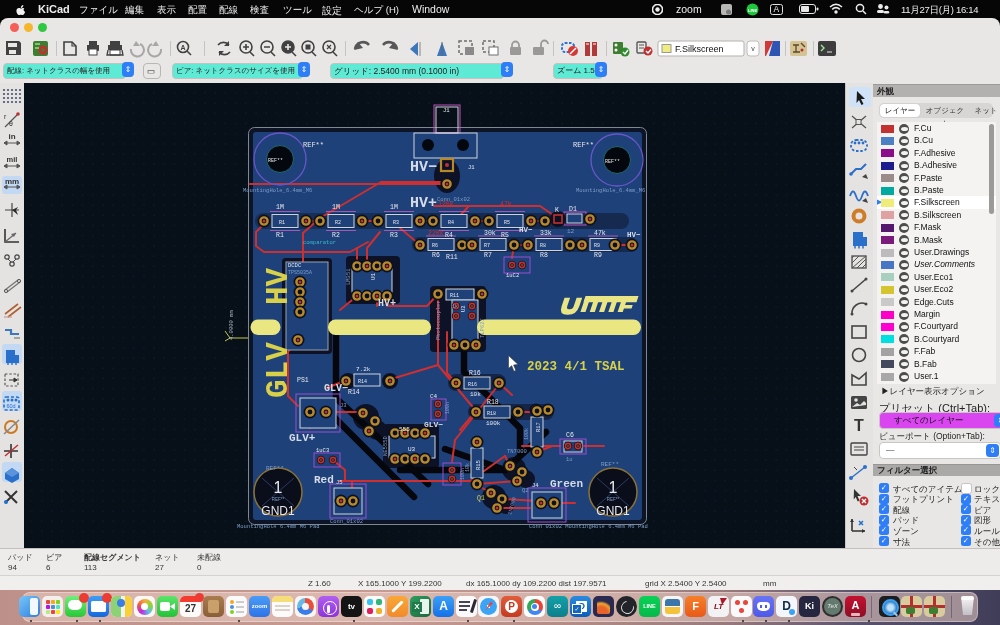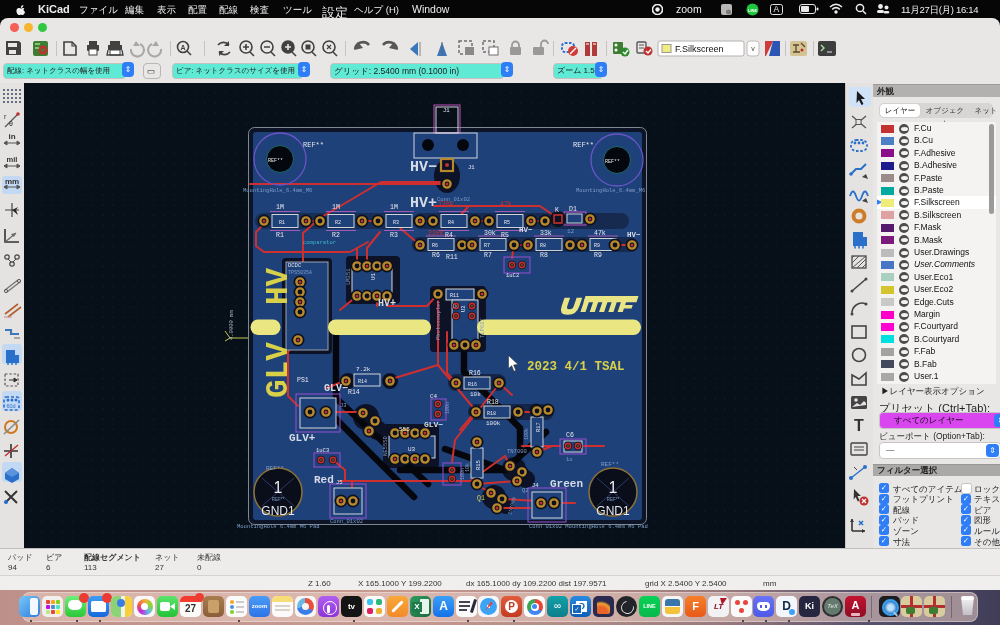--- a/index.html
+++ b/index.html
@@ -38,21 +38,21 @@
       <path d="M6.4 3.1c.7-.9 1.9-1 1.9-1s.2 1.1-.6 2c-.8 1-1.8.9-1.8.9s-.2-1 .5-1.9zM8.6 5c-1.2-.1-2 .6-2.5 .6S4.9 5 3.9 5C2.6 5 1.4 6 1.4 7.9c0 2 1.5 4.2 2.5 4.2.6 0 .9-.4 1.9-.4s1.2.4 1.9.4c1 0 2.3-2.2 2.4-3.3 0 0-1.5-.6-1.5-2.1 0-1.3 1.1-1.9 1.1-1.9S9.5 5.1 8.6 5z" fill="#f2f2f2"></path>
     </svg>
  <span class="mi" style="left:38px;top:3px;font-weight:bold;font-size:11px;">KiCad</span>
  <span class="mi" style="left:79px;top:4px;font-size:9.5px;">ファイル</span>
  <span class="mi" style="left:125px;top:4px;font-size:9.5px;">編集</span>
  <span class="mi" style="left:157px;top:4px;font-size:9.5px;">表示</span>
  <span class="mi" style="left:188px;top:4px;font-size:9.5px;">配置</span>
  <span class="mi" style="left:219px;top:4px;font-size:9.5px;">配線</span>
  <span class="mi" style="left:250px;top:4px;font-size:9.5px;">検査</span>
  <span class="mi" style="left:283px;top:4px;font-size:9.5px;">ツール</span>
- <span class="mi" style="left:322px;top:4px;font-size:13px;">設定</span>
+ <span class="mi" style="left:322px;top:4px;font-size:10px;">設定</span>
  <span class="mi" style="left:354px;top:4px;font-size:9.5px;">ヘルプ (H)</span>
  <span class="mi" style="left:412px;top:3px;font-size:10.5px;">Window</span>
  <svg class="abs" style="left:652px;top:4px;" width="11" height="11" viewBox="0 0 11 11">
       <circle cx="5.5" cy="5.5" r="5" fill="none" stroke="#f0f0f0" stroke-width="1.6"></circle>
       <circle cx="5.5" cy="5.5" r="2.2" fill="#f0f0f0"></circle>
     </svg>
  <span class="mi" style="left:676px;top:3px;font-size:10.5px;">zoom</span>
  <svg class="abs" style="left:720px;top:3px;" width="13" height="13" viewBox="0 0 13 13">
       <rect x="1" y="1" width="11" height="11" rx="2" fill="#b9b7b6"></rect>
       <circle cx="8.5" cy="9" r="2.5" fill="#7c7a78"></circle>

